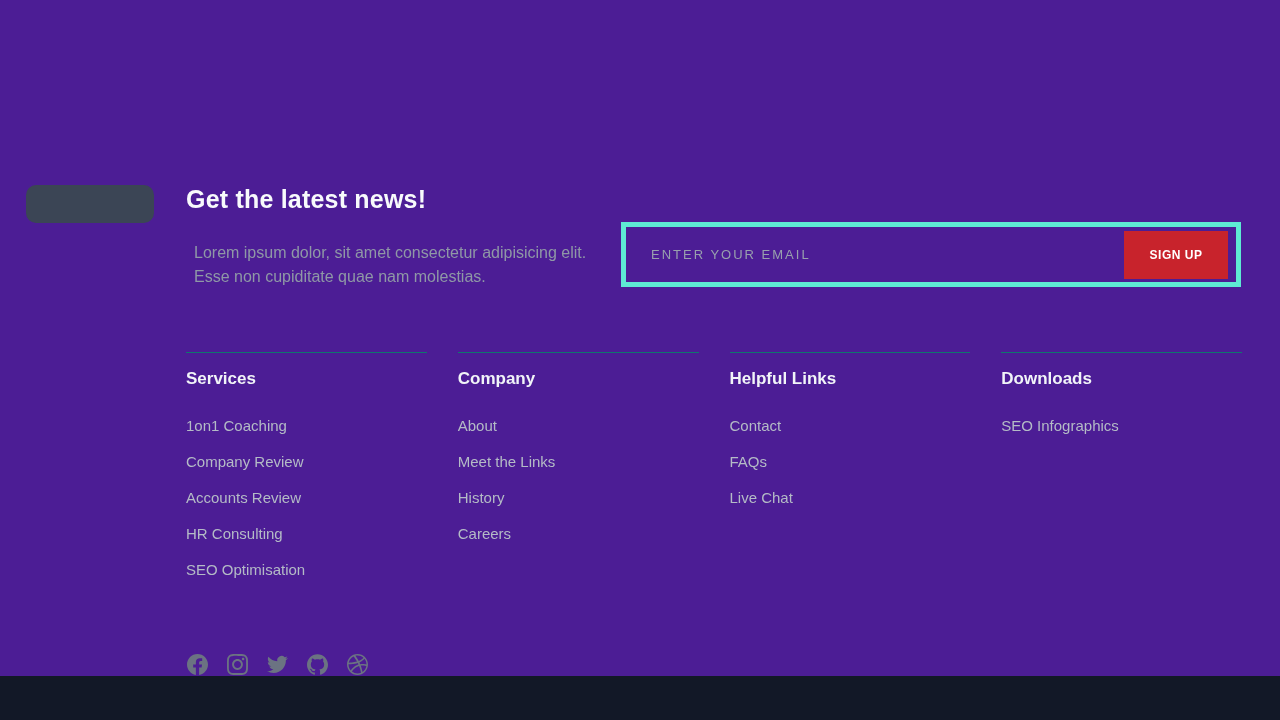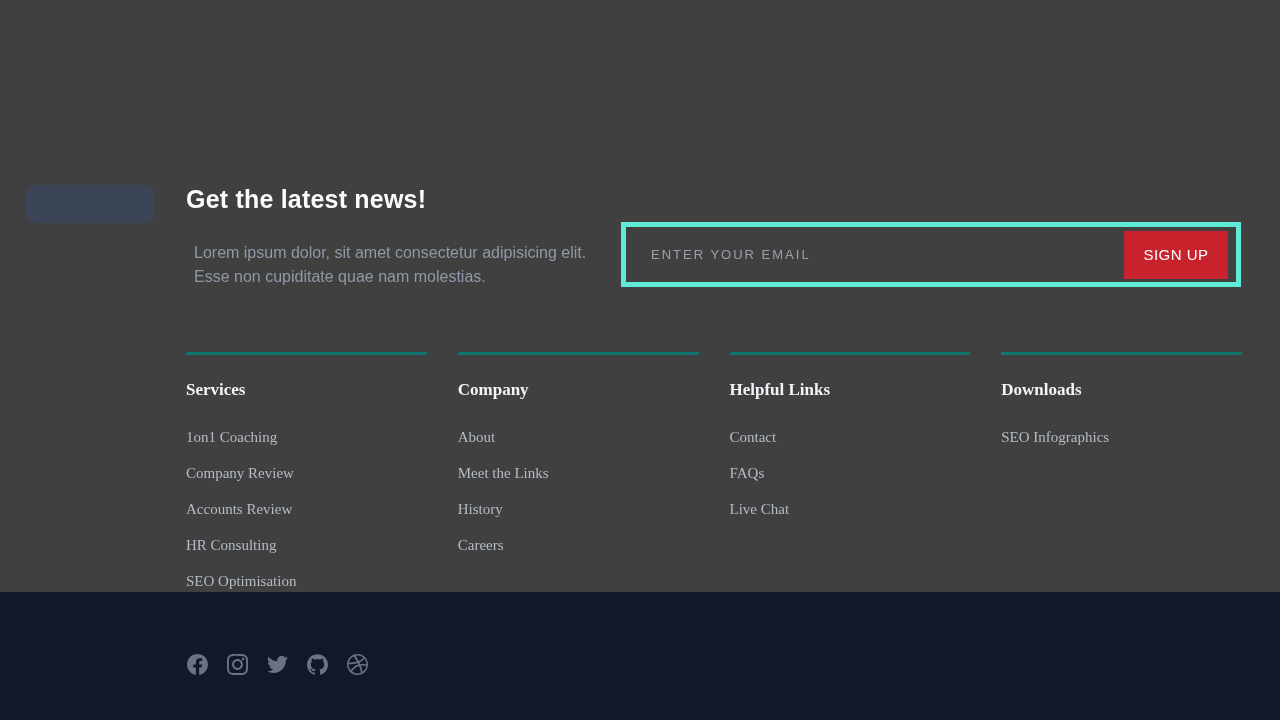--- a/index.html
+++ b/index.html
@@ -5,22 +5,22 @@
   * { margin: 0; padding: 0; box-sizing: border-box; }
   html, body { width: 1280px; height: 720px; }
   body {
     font-family: "Liberation Sans", sans-serif;
     background: #121827;
     overflow: hidden;
   }
   .page {
     position: relative;
     width: 1280px;
-    height: 592px;
-    background: #404040;
+    height: 676px;
+    background: #4c1d95;
   }
 
   
   .logo-box {
     position: absolute;
     left: 26px; top: 185px;
     width: 128px; height: 38px;
     background: #3b4555;
     border-radius: 10px;
   }
@@ -71,39 +71,38 @@
     letter-spacing: 2px;
   }
   .signup-btn {
     width: 104px; height: 48px;
     margin-right: 8px;
     flex: none;
     background: #c8232c;
     border: none;
     color: #ffffff;
     font-family: "Liberation Sans", sans-serif;
-    font-size: 15px;
-    font-weight: 400;
+    font-size: 12px;
+    font-weight: 700;
     letter-spacing: 0.5px;
     cursor: pointer;
   }
 
   
   .columns {
     position: absolute;
     left: 186px; top: 352px;
     width: 1056px;
     display: flex;
     gap: 31px;
   }
   .col {
     flex: 1;
-    border-top: 3px solid #0f766e;
-    padding-top: 25px;
-    font-family: Liberation Serif, serif;
+    border-top: 1px solid #0f766e;
+    padding-top: 16px;
   }
   .col h3 {
     font-size: 17px;
     font-weight: 700;
     color: #f1f4f8;
     margin-bottom: 28px;
   }
   .col ul { list-style: none; }
   .col li { margin-bottom: 16px; height: 20px; }
   .col a {

